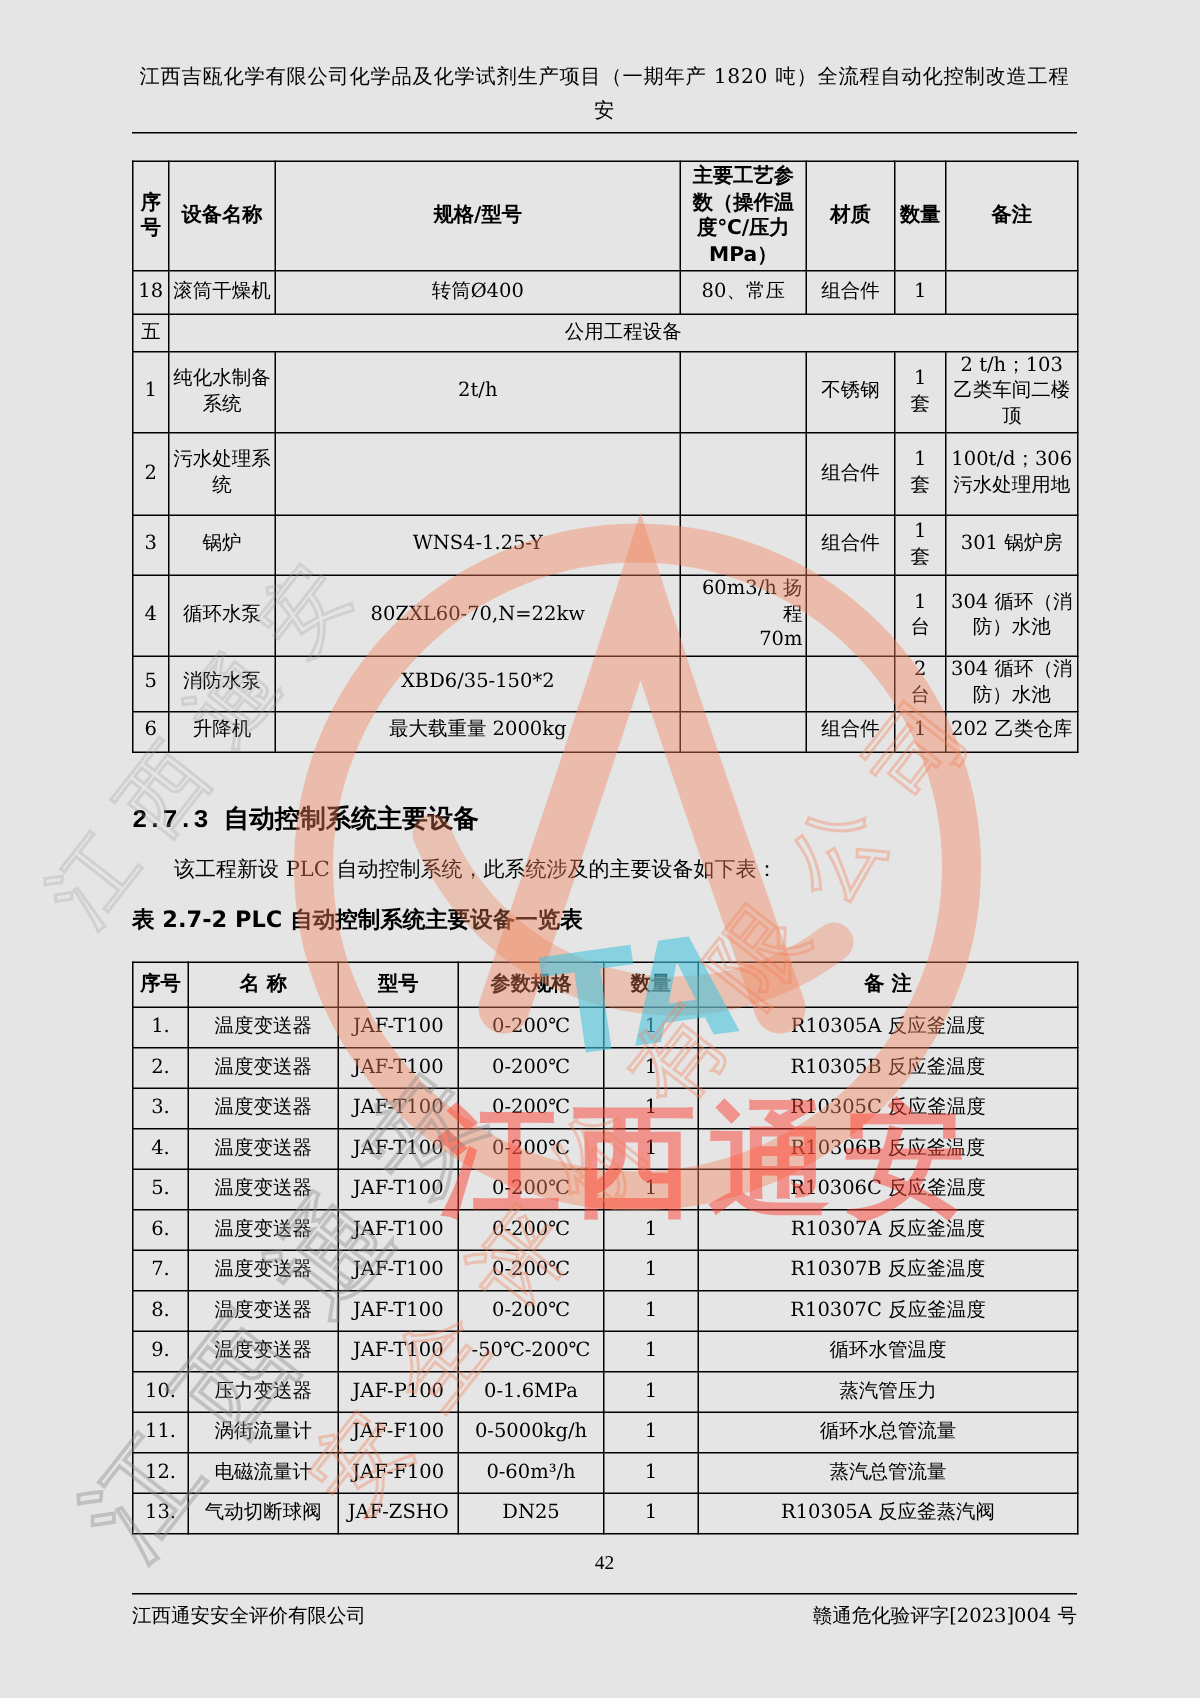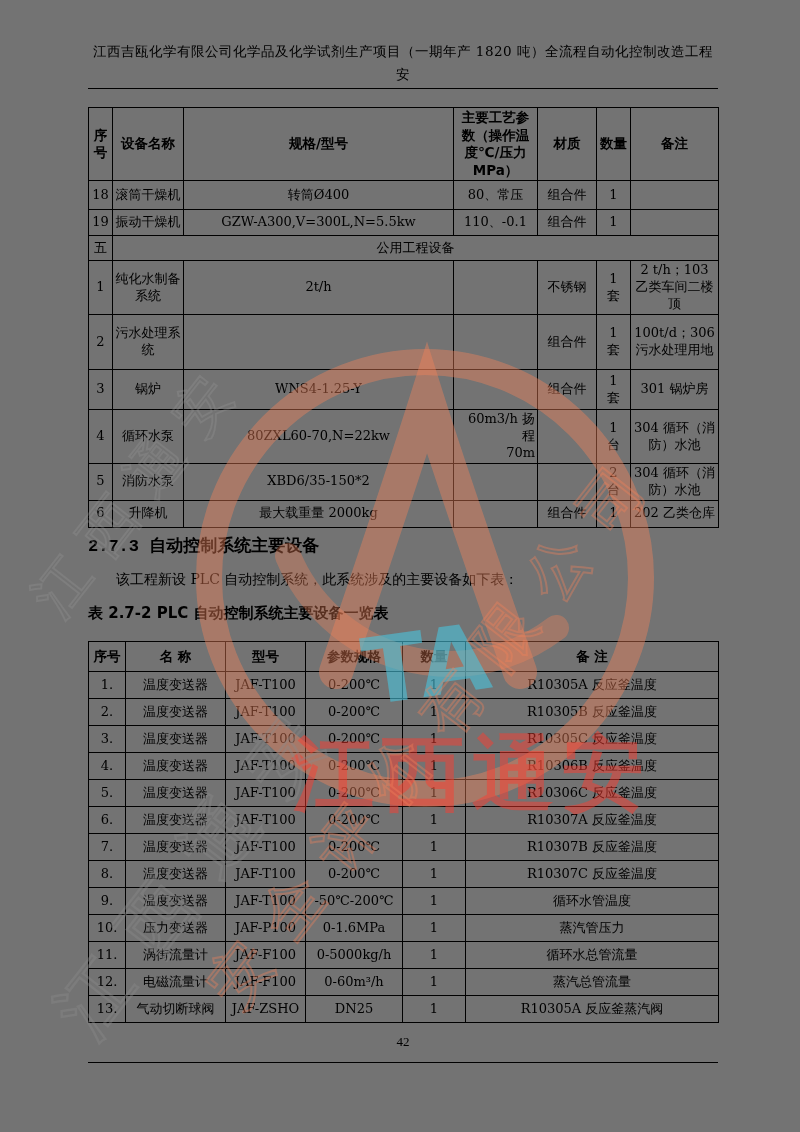--- a/index.html
+++ b/index.html
@@ -1,16 +1,16 @@
 <!DOCTYPE html>
 <html><head>
 <meta charset="utf-8">
 <style>
   html,body{margin:0;padding:0;background:#fff;}
-  .page{position:relative;width:800px;height:1132px;background:#737373;overflow:hidden;
+  .page{position:relative;width:800px;height:1132px;background:#e5e5e5;overflow:hidden;
         font-family:"DejaVu Serif","Liberation Serif",serif;color:#000;}
   .header-title{position:absolute;top:40px;left:88px;width:630px;text-align:center;
         font-size:13.5px;line-height:23px;letter-spacing:0.5px;}
   .header-rule{position:absolute;top:88px;left:88px;width:630px;border-top:1.5px solid #000;}
   table{border-collapse:collapse;table-layout:fixed;position:absolute;left:88px;width:630px;background:transparent;}
   #table1{top:107px;}
   #table2{top:641px;}
   th,td{border:1px solid #000;padding:1px 2px;text-align:center;vertical-align:middle;
         font-size:13px;line-height:1.3;white-space:pre-line;word-break:break-word;overflow:hidden;}
   th{font-family:"DejaVu Sans","Liberation Sans",sans-serif;font-weight:bold;font-size:13.5px;}
@@ -63,29 +63,20 @@
       <tbody>
         <tr style="height: 29px;">
           <td>18</td>
           <td>滚筒干燥机</td>
           <td>转筒Ø400</td>
           <td>80、常压</td>
           <td>组合件</td>
           <td>1</td>
           <td></td>
         </tr>
-        <tr style="height: 26px;">
-          <td>19</td>
-          <td>振动干燥机</td>
-          <td>GZW-A300,V=300L,N=5.5kw</td>
-          <td>110、-0.1</td>
-          <td>组合件</td>
-          <td>1</td>
-          <td></td>
-        </tr>
         <tr style="height: 25px;">
           <td>五</td>
           <td colspan="6">公用工程设备</td>
         </tr>
         <tr style="height: 54px;">
           <td>1</td>
           <td>纯化水制备系统</td>
           <td>2t/h</td>
           <td></td>
           <td>不锈钢</td>
@@ -272,20 +263,24 @@
           <td>JAF-ZSHO</td>
           <td>DN25</td>
           <td>1</td>
           <td>R10305A 反应釜蒸汽阀</td>
         </tr>
       </tbody>
     </table>
 
   <div class="page-number">42</div>
   <div class="footer-rule"></div>
+  <div class="footer-bar">
+    <span>江西通安安全评价有限公司</span>
+    <span>赣通危化验评字[2023]004 号</span>
+  </div>
 
   <svg class="wm" viewBox="0 0 800 1132">
     <g>
       <circle cx="425" cy="578" r="216" fill="none" stroke="#f2825a" stroke-opacity="0.42" stroke-width="26"></circle>
       <path d="M336 672 Q398 490 427 398 Q456 490 520 672" fill="none" stroke="#f2825a" stroke-opacity="0.42" stroke-width="34" stroke-linecap="round"></path>
       <path d="M288 556 A 175 175 0 0 0 556 628" fill="none" stroke="#f2825a" stroke-opacity="0.36" stroke-width="26" stroke-linecap="round"></path>
       <text x="362" y="700" transform="rotate(-8 400 660)" font-size="92" font-weight="bold" fill="#49c3dc" fill-opacity="0.6">TA</text>
     </g>
     <text x="292" y="802" font-size="82" font-weight="bold" fill="#ff3b2f" fill-opacity="0.48" letter-spacing="8">江西通安</text>
     <text transform="translate(238 1012) rotate(-52)" font-size="62" letter-spacing="24" fill="none" stroke="#f2825a" stroke-opacity="0.38" stroke-width="2">安全评价有限公司</text>

